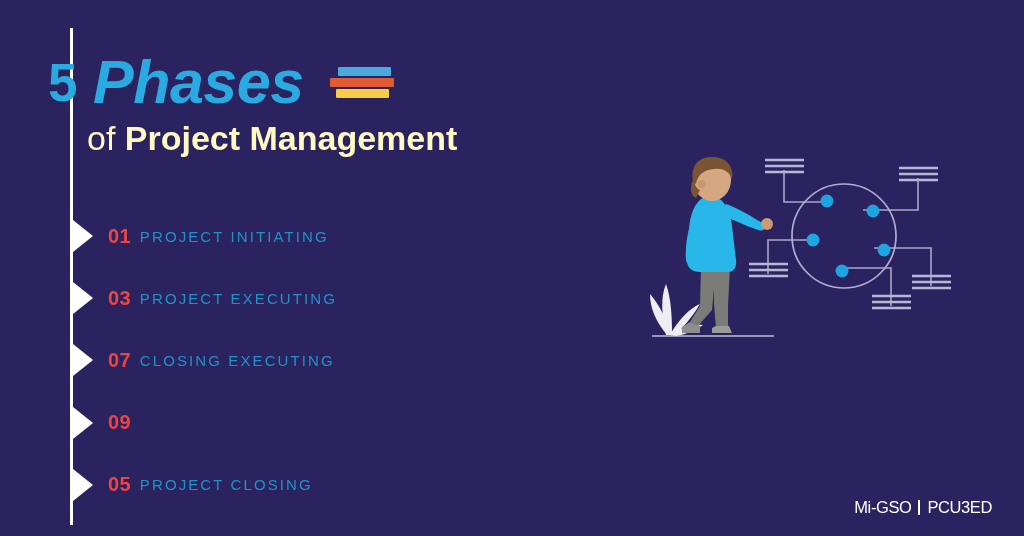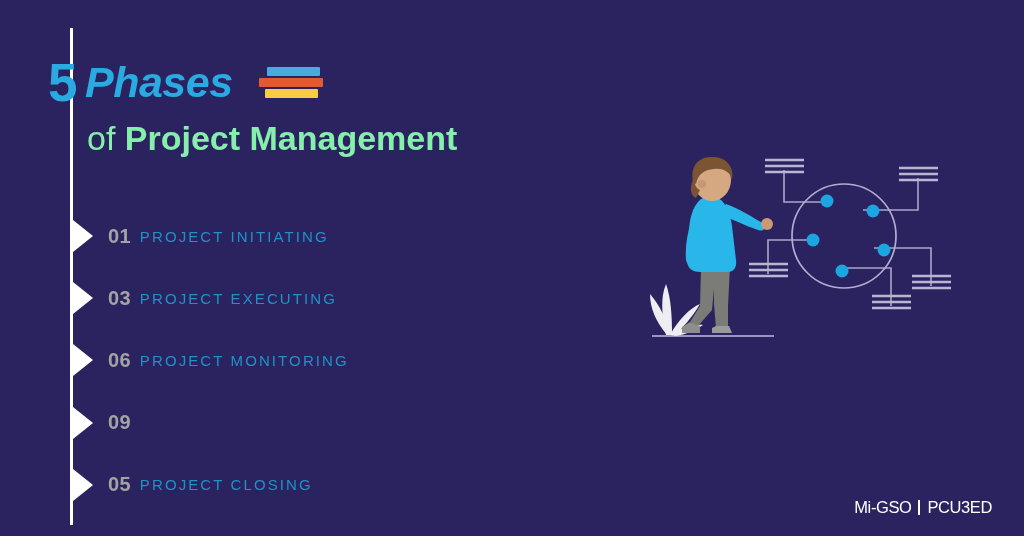--- a/index.html
+++ b/index.html
@@ -49,26 +49,26 @@
     white-space: nowrap;
   }
   .hl-five {
     font-size: 53px;
     font-weight: 700;
     color: #29abe2;
     line-height: 1;
     letter-spacing: -0.5px;
   }
   .hl-phases {
-    font-size: 43px;
+    font-size: 61px;
     font-weight: 700;
     font-style: italic;
     color: #29abe2;
     line-height: 1;
-    margin-left: 8px;
+    margin-left: 16px;
     letter-spacing: -0.5px;
   }
 
   
   .barstack {
     position: relative;
     width: 68px;
     height: 36px;
     margin-left: 22px;
     margin-top: 4px;
@@ -81,21 +81,21 @@
   .bar-top    { left: 12px; top: 1px;  width: 53px; background: #4aa9dd; }
   .bar-mid    { left: 4px;  top: 12px; width: 64px; background: #e05a33; }
   .bar-bottom { left: 10px; top: 23px; width: 53px; background: #f7cd46; }
 
   .hl-row2 {
     position: absolute;
     left: 39px;
     top: 66px;
     font-size: 34px;
     line-height: 1.2;
-    color: #86efac;
+    color: #fef9c3;
     white-space: nowrap;
   }
   .hl-of     { font-weight: 400; }
   .hl-pm     { font-weight: 700; }
 
   
   .phase-list {
     position: absolute;
     left: 70px;
     top: 205px;
@@ -115,21 +115,21 @@
     width: 0;
     height: 0;
     border-top: 16px solid transparent;
     border-bottom: 16px solid transparent;
     border-left: 20px solid #ffffff;
   }
   .phase-num {
     margin-left: 38px;
     font-size: 20px;
     font-weight: 700;
-    color: #a3a3a3;
+    color: #ef4444;
     letter-spacing: 0.3px;
   }
   .phase-label {
     margin-left: 9px;
     font-size: 15px;
     font-weight: 400;
     color: #2092c6;
     letter-spacing: 2.1px;
   }
 
@@ -197,22 +197,22 @@
     </div>
 
     <div class="phase-item">
       <span class="phase-arrow"></span>
       <span class="phase-num">03</span>
       <span class="phase-label">PROJECT EXECUTING</span>
     </div>
 
     <div class="phase-item">
       <span class="phase-arrow"></span>
-      <span class="phase-num">06</span>
-      <span class="phase-label">PROJECT MONITORING</span>
+      <span class="phase-num">07</span>
+      <span class="phase-label">CLOSING EXECUTING</span>
     </div>
 
     <div class="phase-item">
       <span class="phase-arrow"></span>
       <span class="phase-num">09</span>
     </div>
 
     <div class="phase-item">
       <span class="phase-arrow"></span>
       <span class="phase-num">05</span>

